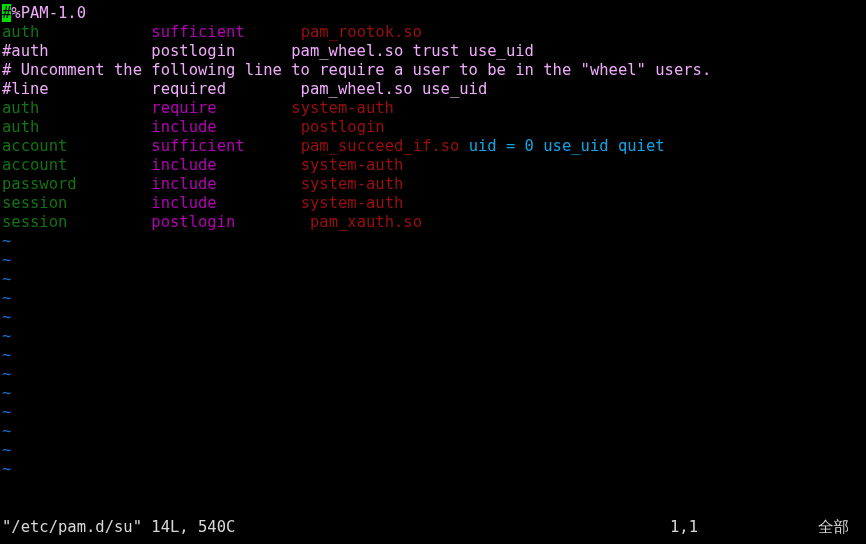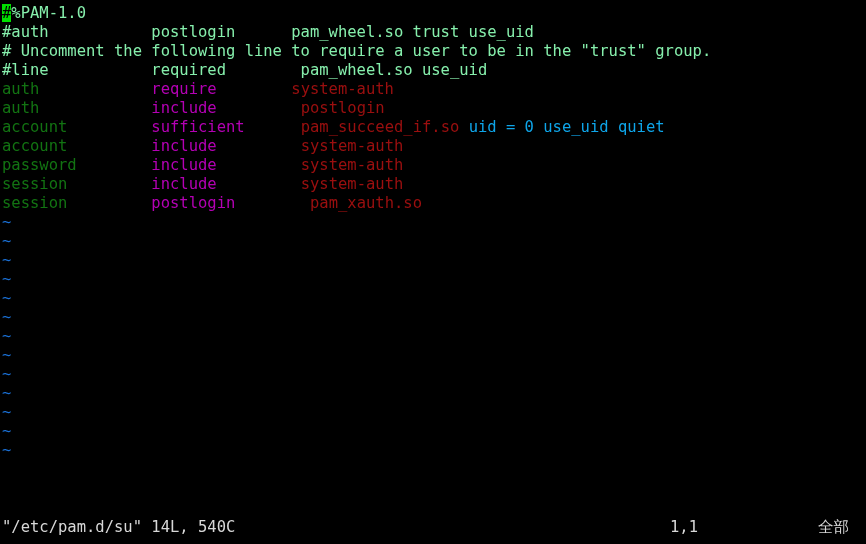--- a/index.html
+++ b/index.html
@@ -37,21 +37,21 @@
     line-height: 19px;
     font-size: 15.5px;
     letter-spacing: 0px;
     white-space: pre;
     font-family: "DejaVu Sans Mono", "Liberation Mono", monospace;
   }
 
   .seg { white-space: pre; }
 
   
-  .c-comment  { color: #86efac; }      
+  .c-comment  { color: #f0abfc; }      
   .c-type     { color: #127312; }      
   .c-control  { color: #b400b4; }      
   .c-module   { color: #9b0f0f; }      
   .c-args     { color: #0ea5e9; }      
   .c-tilde    { color: #1a6fd4; }      
 
   .cursor {
     background: #00e000;
     color: #000000;
   }
@@ -76,25 +76,26 @@
 </style>
 </head>
 <body>
 
 <div id="terminal">
 
   <div id="buffer">
 
     <div class="line"><span class="seg cursor">#</span><span class="seg c-comment">%PAM-1.0</span></div>
 
+    <div class="line"><span class="seg c-type">auth</span><span class="seg">            </span><span class="seg c-control">sufficient</span><span class="seg">      </span><span class="seg c-module">pam_rootok.so</span><span class="seg c-args"></span></div>
 
 
     <div class="line"><span class="seg c-comment">#auth           postlogin      pam_wheel.so trust use_uid</span></div>
 
-    <div class="line"><span class="seg c-comment"># Uncomment the following line to require a user to be in the "trust" group.</span></div>
+    <div class="line"><span class="seg c-comment"># Uncomment the following line to require a user to be in the "wheel" users.</span></div>
 
     <div class="line"><span class="seg c-comment">#line           required        pam_wheel.so use_uid</span></div>
 
     <div class="line"><span class="seg c-type">auth</span><span class="seg">            </span><span class="seg c-control">require</span><span class="seg">        </span><span class="seg c-module">system-auth</span><span class="seg c-args"></span></div>
 
     <div class="line"><span class="seg c-type">auth</span><span class="seg">            </span><span class="seg c-control">include</span><span class="seg">         </span><span class="seg c-module">postlogin</span><span class="seg c-args"></span></div>
 
     <div class="line"><span class="seg c-type">account</span><span class="seg">         </span><span class="seg c-control">sufficient</span><span class="seg">      </span><span class="seg c-module">pam_succeed_if.so</span><span class="seg c-args"> uid = 0 use_uid quiet</span></div>
 
     <div class="line"><span class="seg c-type">account</span><span class="seg">         </span><span class="seg c-control">include</span><span class="seg">         </span><span class="seg c-module">system-auth</span><span class="seg c-args"></span></div>

